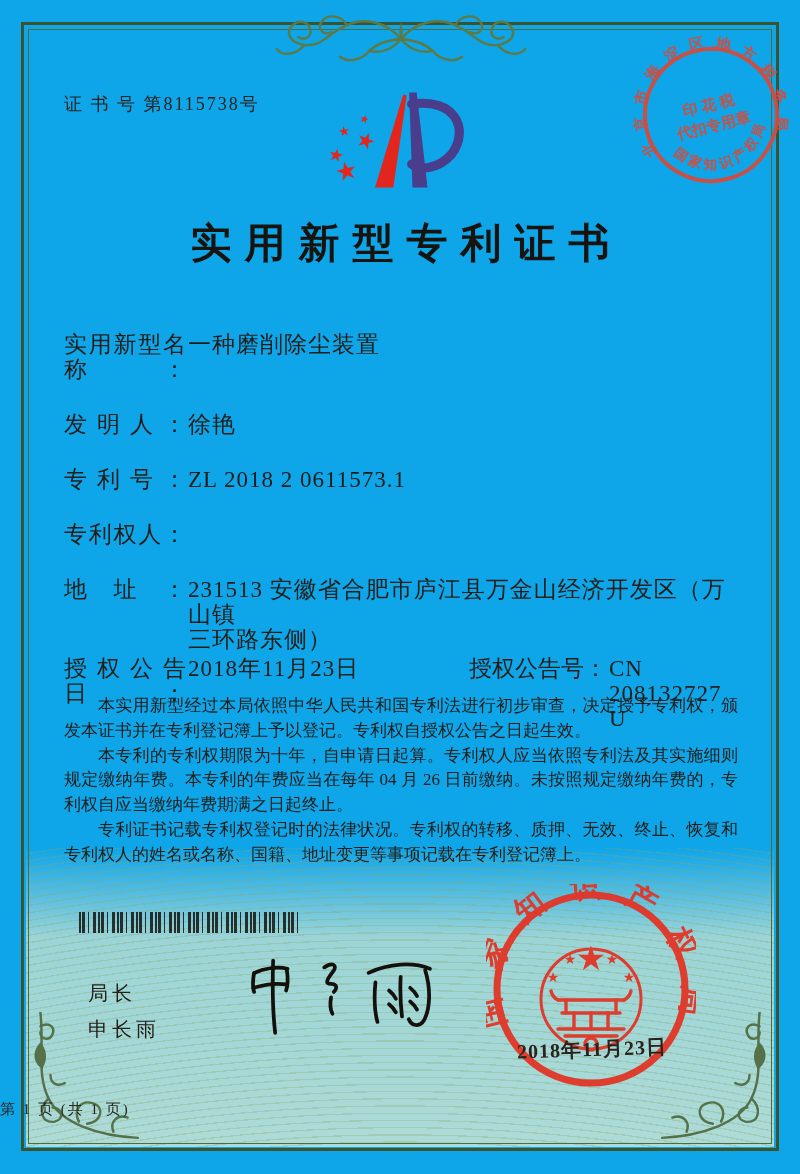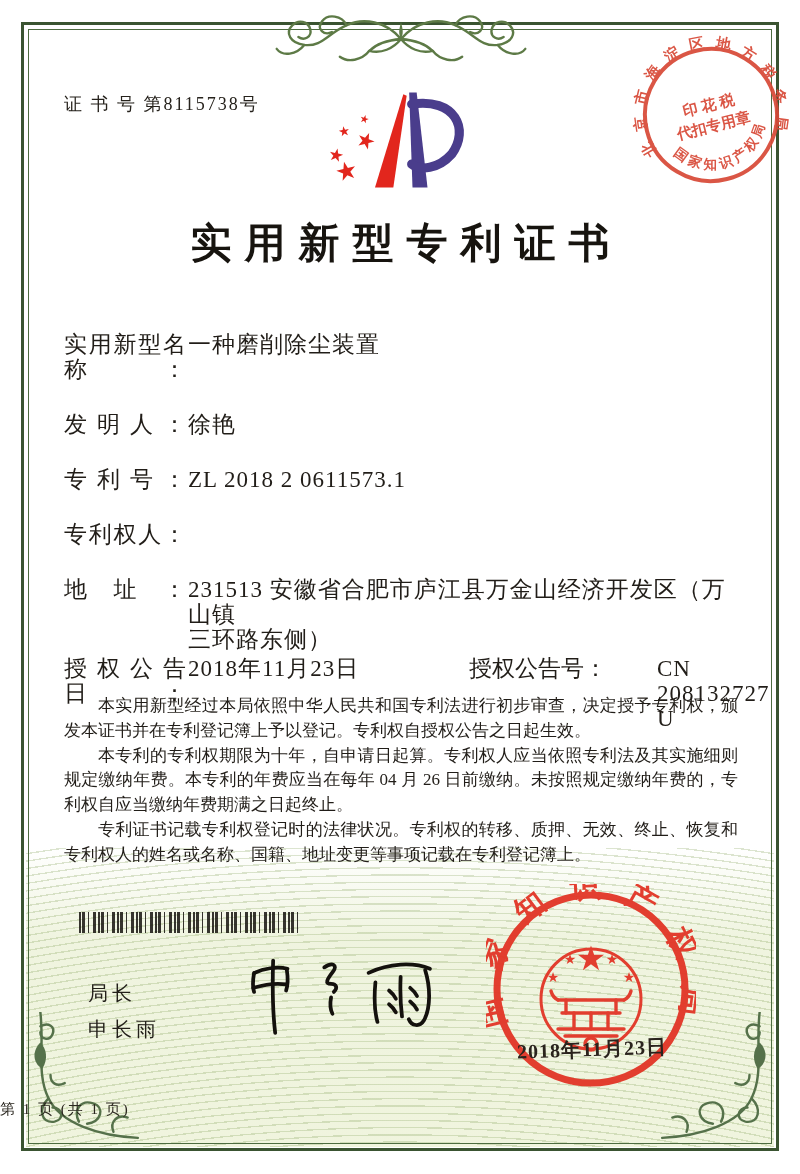--- a/index.html
+++ b/index.html
@@ -1,19 +1,19 @@
 <!DOCTYPE html>
 <html><head>
 <meta charset="utf-8">
 <style>
   * { margin:0; padding:0; box-sizing:border-box; }
   html,body { background:#efece0; }
   .page {
     position:relative; width:800px; height:1174px; margin:0 auto;
-    background:#ffffff; overflow:hidden;
+    background:#0ea5e9; overflow:hidden;
     font-family:"Liberation Serif","DejaVu Serif",serif; color:#211d18;
   }
   
   .frame-outer { position:absolute; left:21px; right:21px; top:22px; bottom:23px;
     border:3px solid #3a5431; }
   .frame-inner { position:absolute; left:28px; right:28px; top:29px; bottom:30px;
     border:1px solid #4d6c40; }
   
   .guilloche { position:absolute; left:26px; right:26px; top:848px; bottom:27px;
     background:
@@ -45,21 +45,21 @@
     color:#17140f; }
 
   .fields { position:absolute; left:64px; top:332px; width:674px;
     font-size:23px; line-height:25px; }
   .field-row { display:flex; margin-bottom:30px; align-items:flex-start; }
   .flabel { flex:0 0 122px; width:122px; text-align:justify; text-align-last:justify; }
   .fvalue { white-space:pre-wrap; letter-spacing:1px; padding-left:2px; }
   .row-address { margin-bottom:4px; }
   .grant-row { display:flex; margin-bottom:0; }
   .grant-left { display:flex; width:405px; flex:0 0 405px; }
-  .grant-right { display:flex;gap:48px; }
+  .grant-right { display:flex; }
   .flabel-tight { white-space:nowrap; }
 
   .body-text { position:absolute; left:64px; top:694px; width:674px;
     font-size:17px; line-height:24.8px; text-align:justify; color:#211d18; }
   .body-text p { margin:0; text-indent:2em; }
 
   .barcode { position:absolute; left:79px; top:912px; width:222px; height:21px;
     opacity:.85;
     background:repeating-linear-gradient(90deg,
       #15120e 0 2px, transparent 2px 3px,

